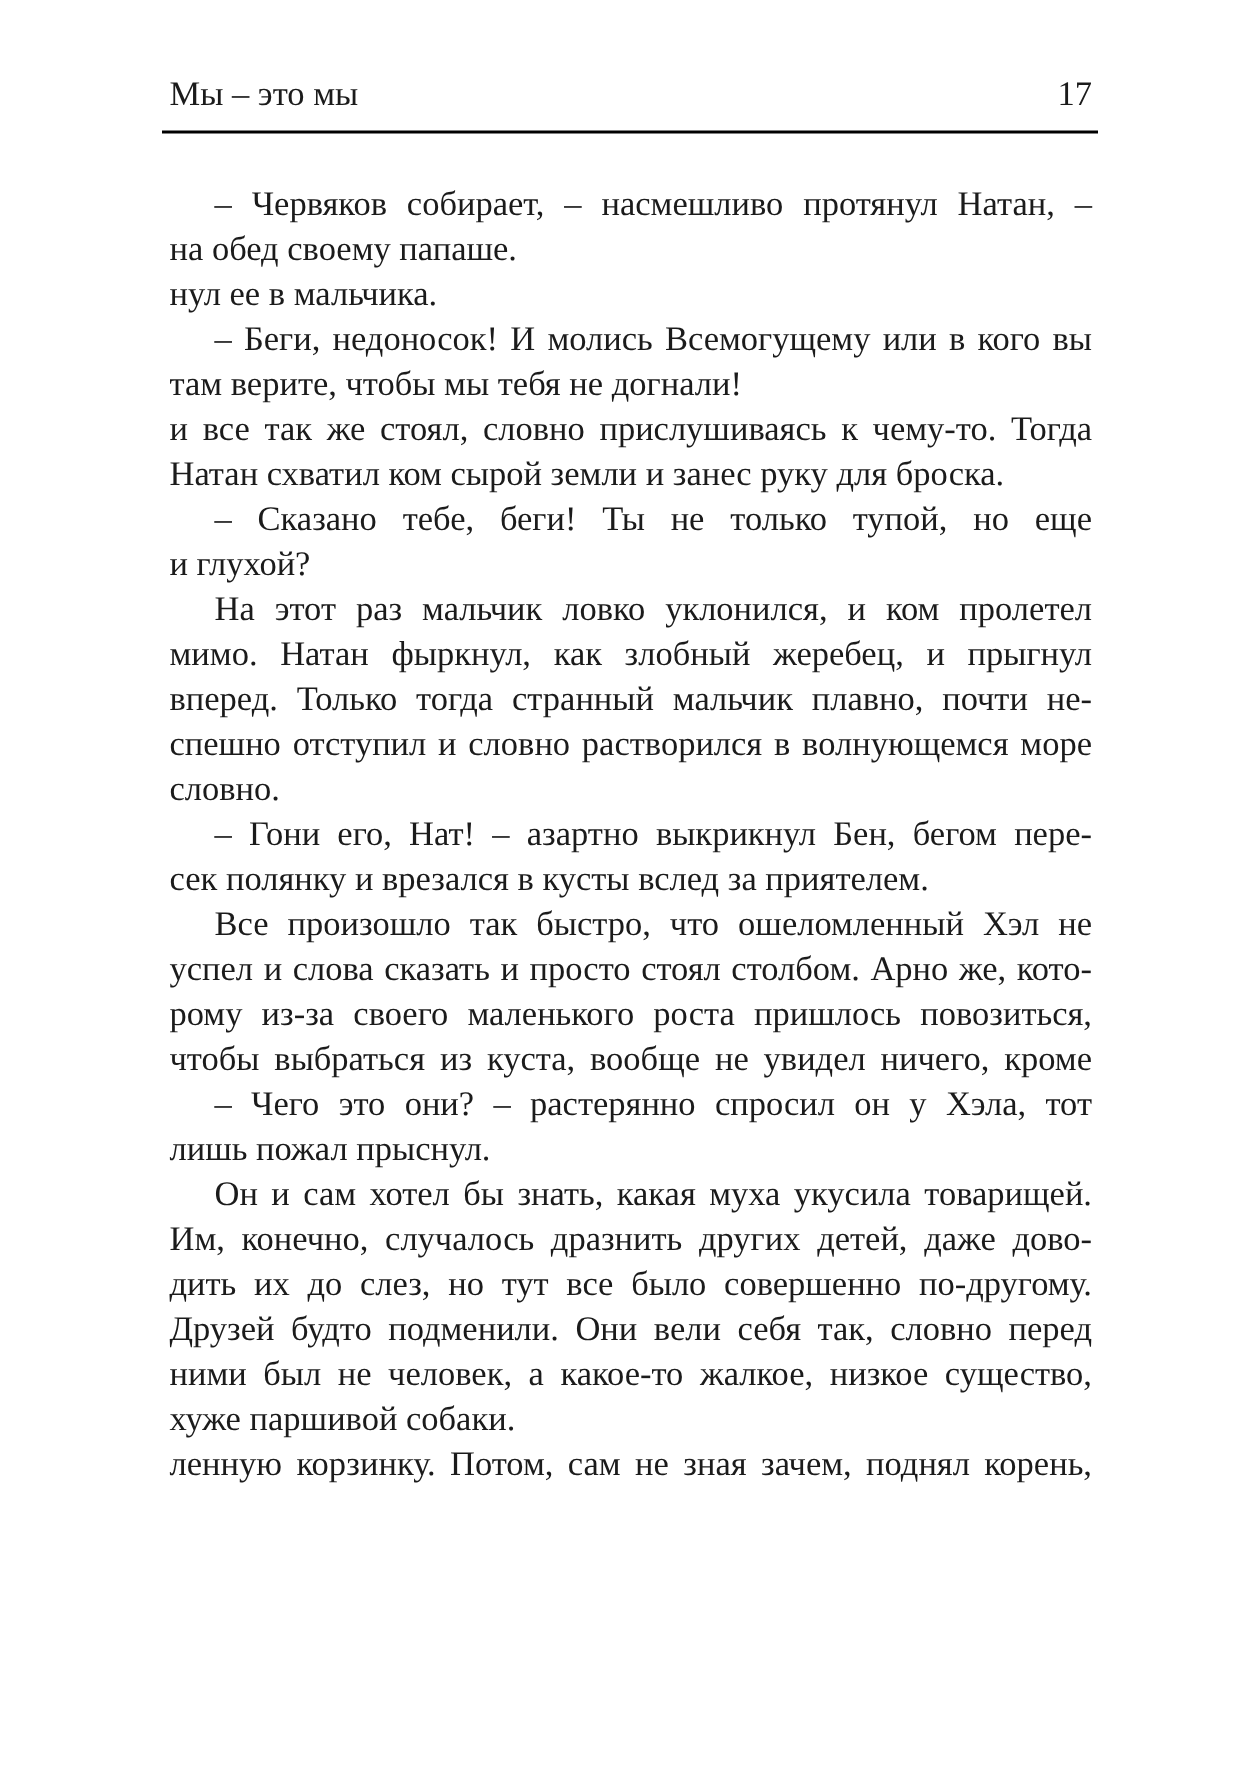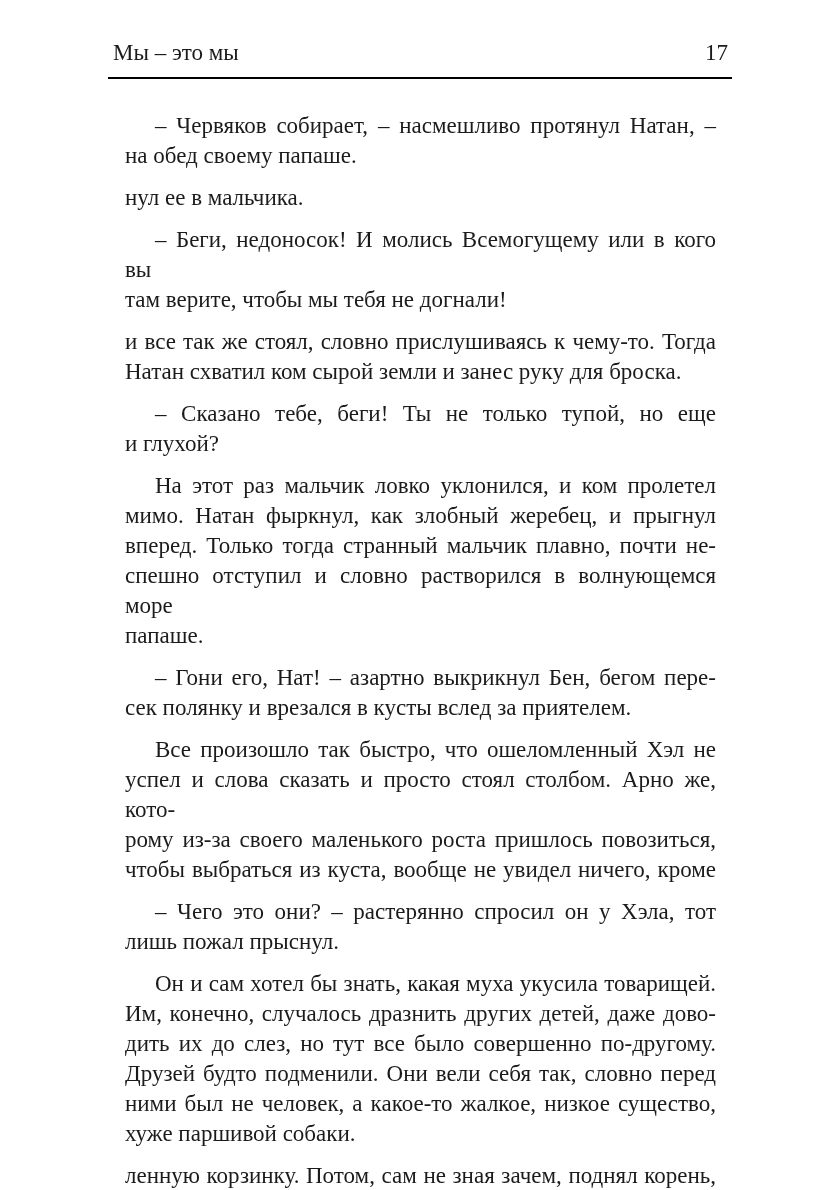--- a/index.html
+++ b/index.html
@@ -15,35 +15,35 @@
     background: #ffffff;
     color: #1b1b1b;
     font-family: "Liberation Serif", "DejaVu Serif", serif;
     padding: 0 111px 0 113px;
     overflow: hidden;
   }
   .running-head {
     display: flex;
     justify-content: space-between;
     align-items: baseline;
-    padding-top: 40px;
+    padding-top: 50px;
     font-size: 23px;
     line-height: 26px;
   }
   .rule {
     height: 2px;
     background: #000000;
     margin: 11px -4px 0 -5px;
   }
   .body-text {
     margin-top: 32px;
     font-size: 23px;
     line-height: 30px;
   }
-  .paragraph { margin: 12px; }
+  .paragraph { margin: 0; }
   .line {
     text-align: justify;
     text-align-last: justify;
   }
   .line.first { text-indent: 30px; }
   .line.end {
     text-align: right;
     text-align-last: left;
   }
 </style>
@@ -74,21 +74,21 @@
       </div>
       <div class="paragraph">
         <div class="line first">– Сказано тебе, беги! Ты не только тупой, но еще</div>
         <div class="line end">и глухой?</div>
       </div>
       <div class="paragraph">
         <div class="line first">На этот раз мальчик ловко уклонился, и ком пролетел</div>
         <div class="line">мимо. Натан фыркнул, как злобный жеребец, и прыгнул</div>
         <div class="line">вперед. Только тогда странный мальчик плавно, почти не-</div>
         <div class="line">спешно отступил и словно растворился в волнующемся море</div>
-        <div class="line end">папаше.</div>
+        <div class="line end">словно.</div>
       </div>
       <div class="paragraph">
         <div class="line first">– Гони его, Нат! – азартно выкрикнул Бен, бегом пере-</div>
         <div class="line end">сек полянку и врезался в кусты вслед за приятелем.</div>
       </div>
       <div class="paragraph">
         <div class="line first">Все произошло так быстро, что ошеломленный Хэл не</div>
         <div class="line">успел и слова сказать и просто стоял столбом. Арно же, кото-</div>
         <div class="line">рому из-за своего маленького роста пришлось повозиться,</div>
         <div class="line">чтобы выбраться из куста, вообще не увидел ничего, кроме</div>

